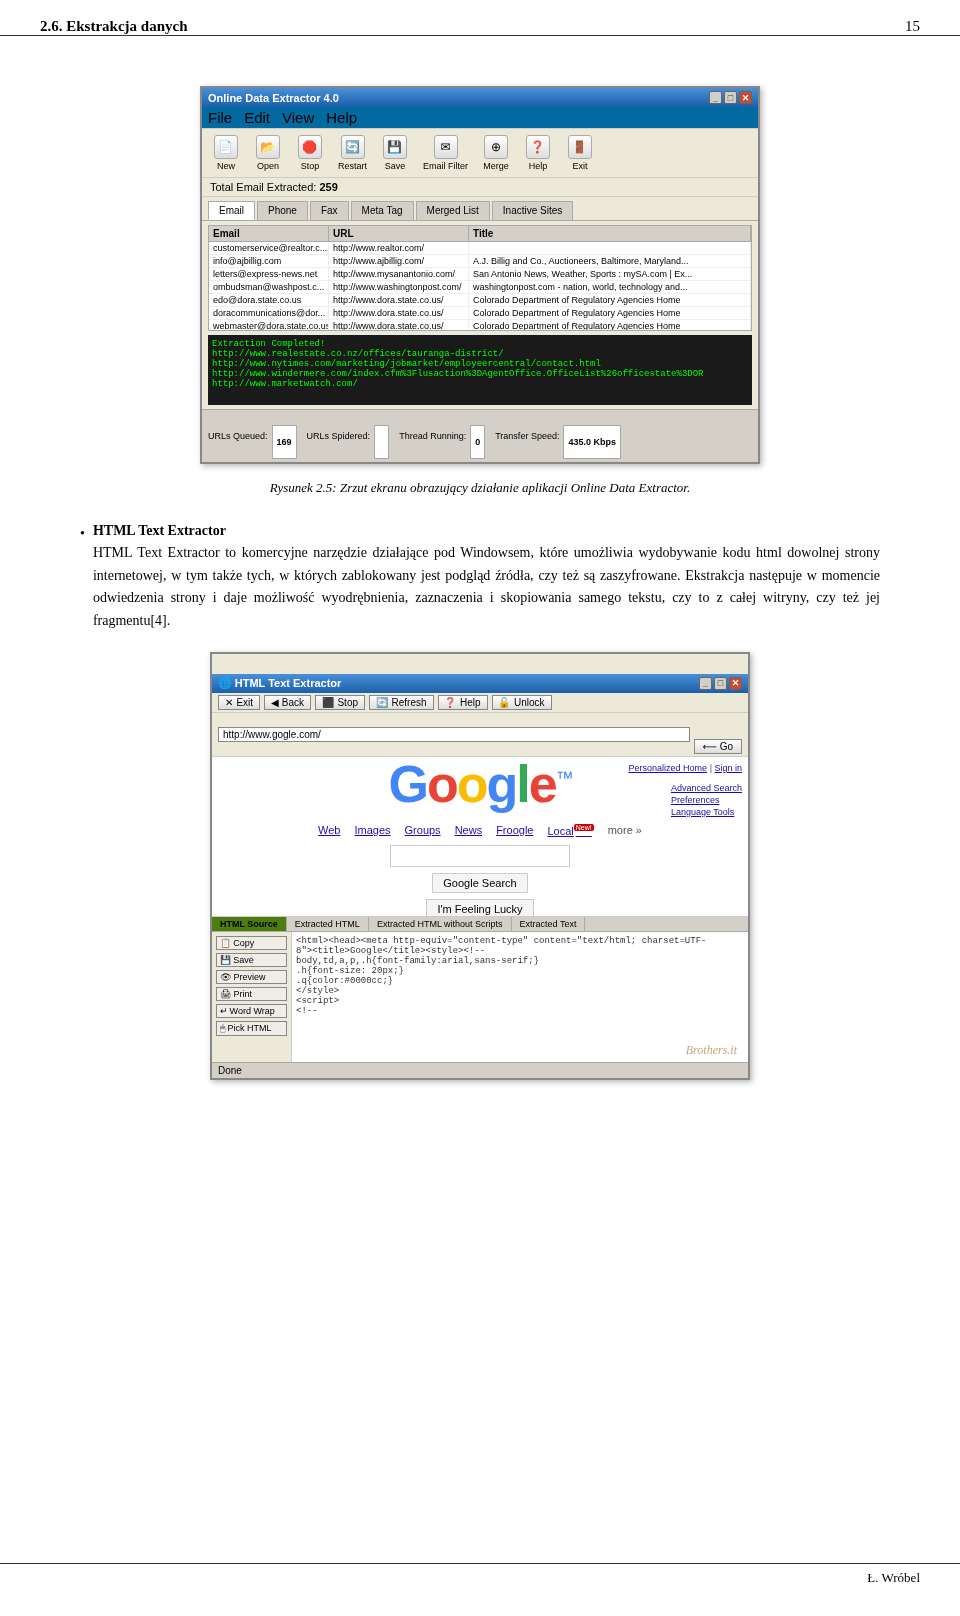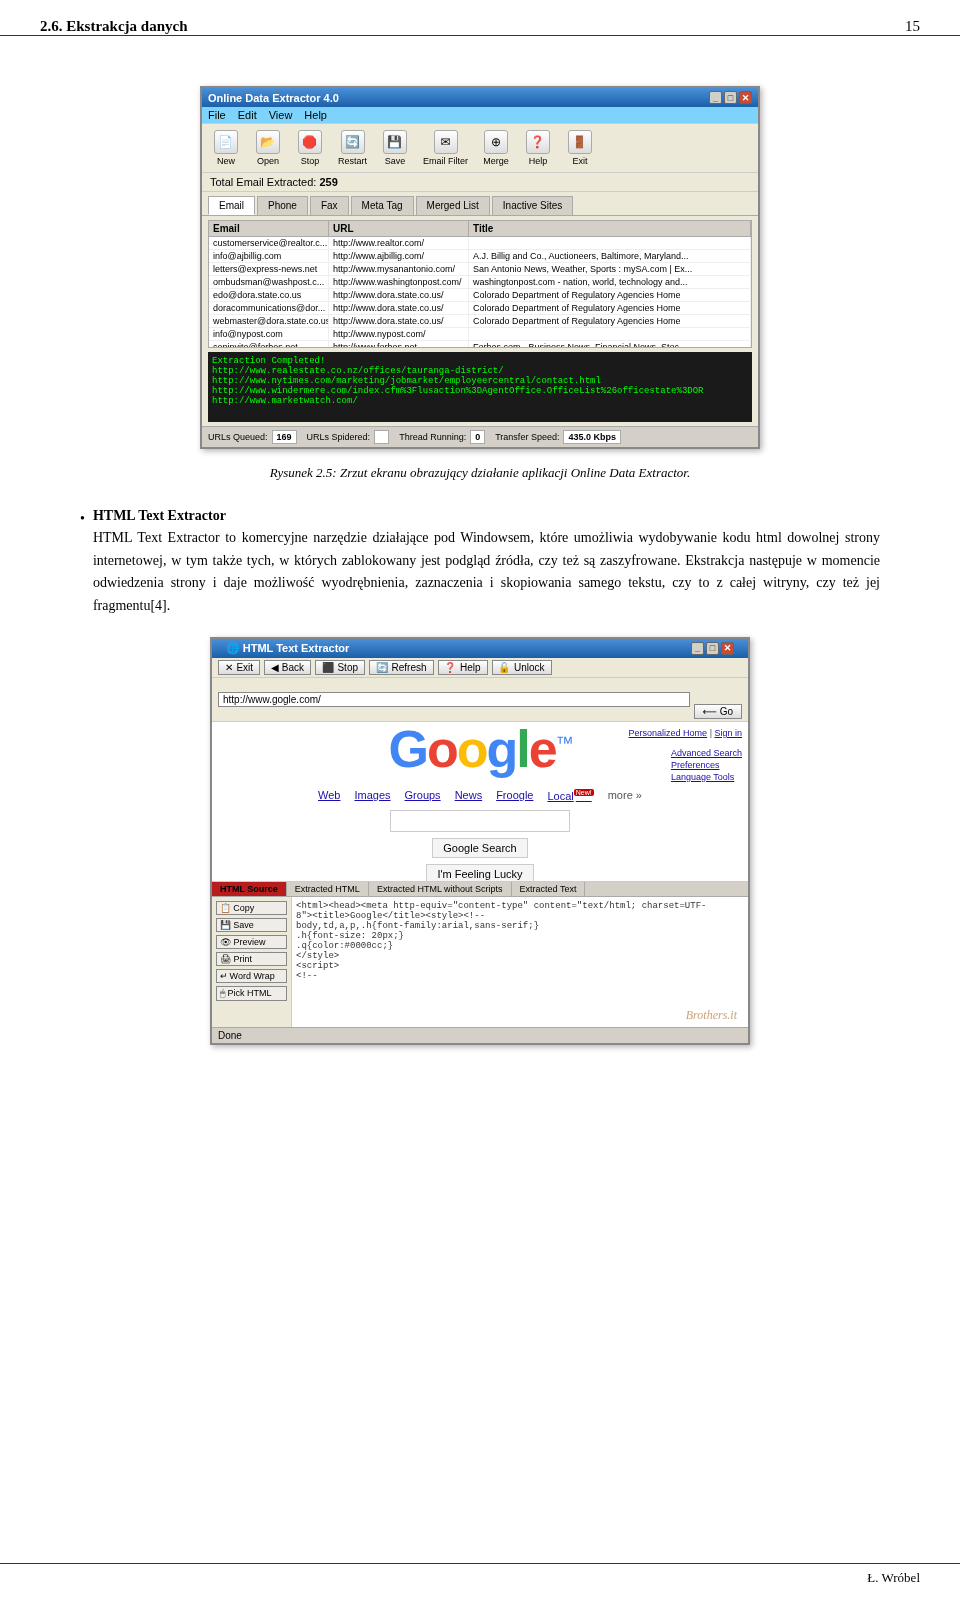--- a/index.html
+++ b/index.html
@@ -71,25 +71,25 @@
       border: 1px solid #666;
       font-size: 9px;
       display: flex; align-items: center; justify-content: center;
       cursor: pointer;
       background: #d0d0c8;
       color: #333;
     }
     .tb-btn.close { background: #c84b32; color: white; }
 
     .app-menubar {
-      background: #7dd3fc;
+      background: #0369a1;
       padding: 2px 6px;
       display: flex;
       gap: 12px;
-      font-size: 11px;
+      font-size: 15px;
       border-bottom: 1px solid #ccc;
     }
     .menu-item { cursor: pointer; }
 
     .app-toolbar {
       background: #ece9d8;
       padding: 4px 6px;
       display: flex;
       gap: 6px;
       align-items: center;
@@ -157,21 +157,21 @@
     .th-cell {
       padding: 2px 4px;
       border-right: 1px solid #aaa;
       font-weight: bold;
       font-size: 10px;
     }
     .th-email { width: 120px; }
     .th-url { width: 140px; }
     .th-title { flex: 1; }
 
-    .app-table-body { height: 110px; overflow: hidden; }
+    .app-table-body { height: 88px; overflow: hidden; }
     .tr {
       display: flex;
       border-bottom: 1px solid #eee;
     }
     .td-cell {
       padding: 1px 4px;
       border-right: 1px solid #eee;
       overflow: hidden;
       white-space: nowrap;
       font-size: 9px;
@@ -194,21 +194,21 @@
     .app-bottombar {
       background: #d4d0c8;
       border-top: 1px solid #aaa;
       padding: 3px 6px;
       display: flex;
       gap: 10px;
       font-size: 9px;
     }
     .stat-group { display: flex; gap: 4px; align-items: center; }
     .stat-label { }
-    .stat-value { font-weight: bold; border: 1px solid #aaa; background: white; padding: 1px 4px; }
+    .stat-value { font-weight: bold; border: 1px solid #aaa; background: white; padding: 11px 4px; margin-top: 12px; }
 
     
     .figure-caption {
       text-align: center;
       font-size: 13px;
       margin: 6px 0 24px 0;
       font-style: italic;
     }
 
     
@@ -234,26 +234,27 @@
       background: #ece9d8;
       width: 540px;
       font-family: Arial, sans-serif;
       font-size: 11px;
       box-shadow: 2px 2px 6px rgba(0,0,0,0.3);
     }
 
     .hte-titlebar {
       background: linear-gradient(to bottom, #4a90d9 0%, #1a5fa8 100%);
       color: white;
-      padding: 3px 14px;
+      padding: 3px 6px;
       display: flex;
       justify-content: space-between;
       align-items: flex-start;
       font-size: 11px;
       font-weight: bold;
+      margin-top: 20px;
     }
 
     .hte-toolbar {
       background: #ece9d8;
       padding: 2px 6px;
       display: flex;
       gap: 4px;
       align-items: center;
       border-bottom: 1px solid #ccc;
       font-size: 10px;
@@ -369,21 +370,21 @@
       border-bottom: 1px solid #aaa;
       font-size: 9px;
     }
     .hte-etab {
       padding: 2px 8px;
       border-right: 1px solid #aaa;
       cursor: pointer;
       background: #d4d0c8;
     }
     .hte-etab.active {
-      background: #b91c1c;
+      background: #4d7c0f;
       font-weight: bold;
     }
 
     .hte-bottom-area {
       display: flex;
       height: 130px;
     }
     .hte-left-panel {
       width: 80px;
       background: #ece9d8;

